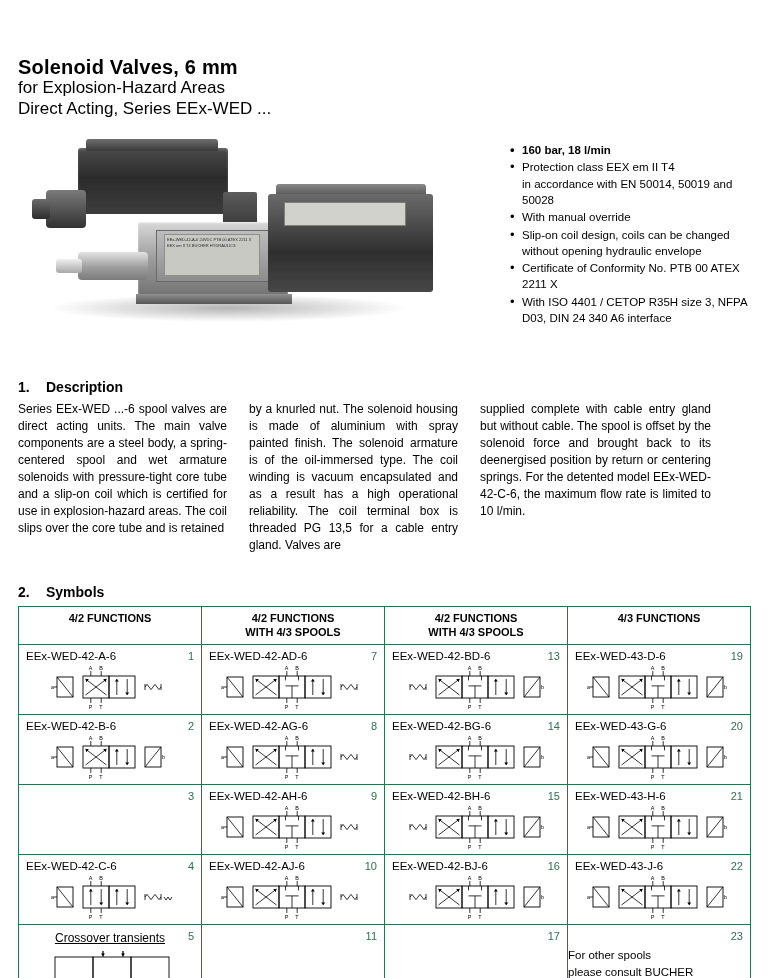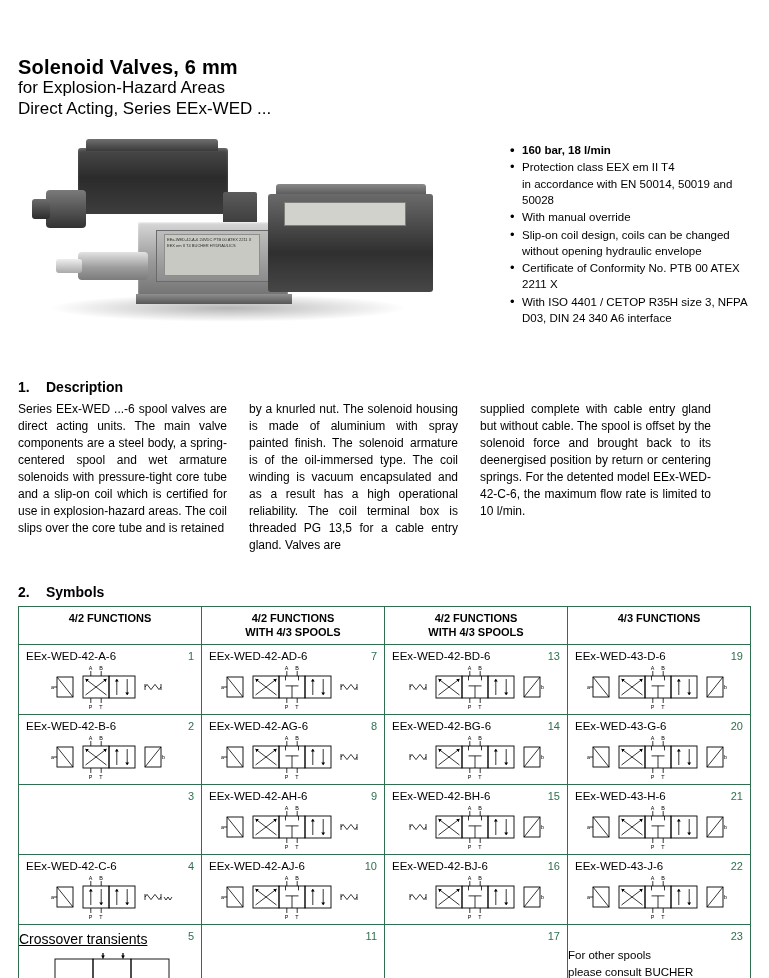--- a/index.html
+++ b/index.html
@@ -156,21 +156,21 @@
     font-size: 11.5px; padding: 5px 0 0 7px;
   }
   .cell-idx {
     position: absolute; right: 7px; top: 5px; font-size: 11px; color: #2f6f4f;
   }
   .empty-cell { background: #ffffff; }
   .cell-note {
     font-size: 11.5px; padding-top: 22px; text-align: left; line-height: 1.5;
   }
   .crossover-label {
-    font-size: 14px; text-align: left; padding-top: 6px;
+    font-size: 12px; text-align: center; padding-top: 6px;
   }
   .crossover-label u { text-decoration: underline; }
   svg.diag { display: block; margin: 2px auto 0 auto; }
   svg.diag text { font-family: "Liberation Sans", sans-serif; font-size: 5.4px; }
 </style>
 </head>
 <body>
 
 <div class="page">
 

